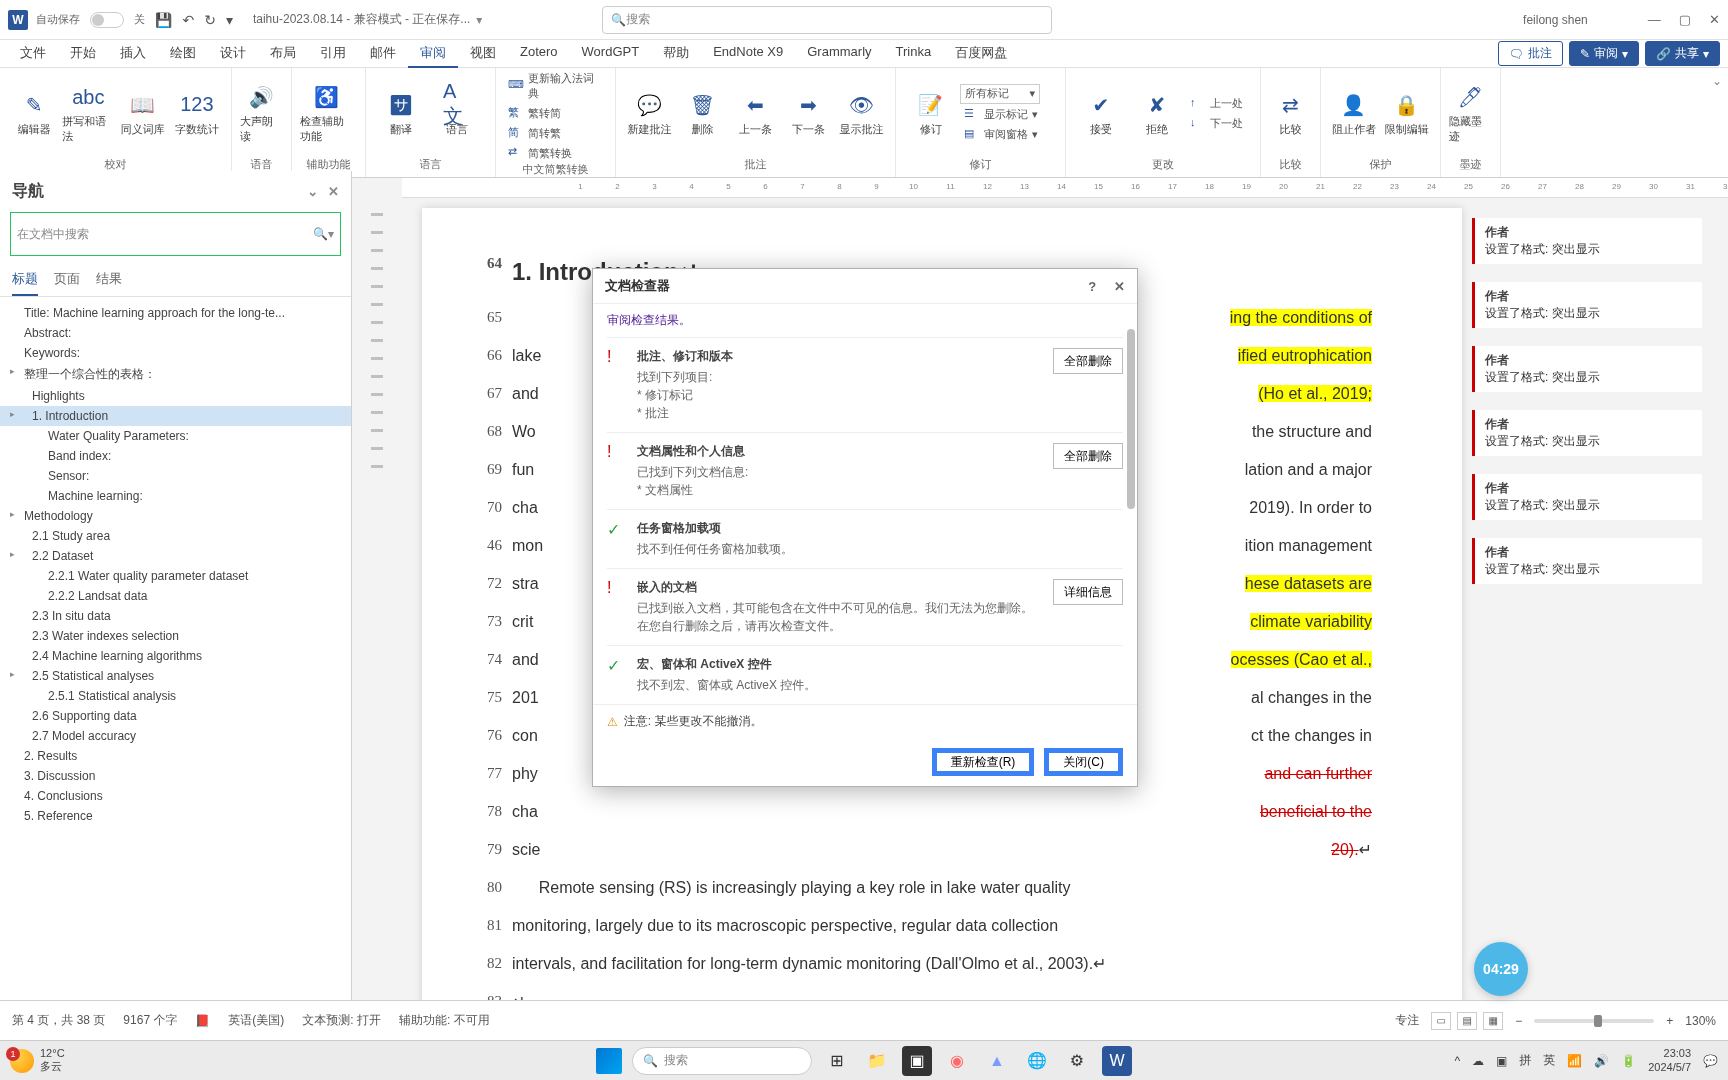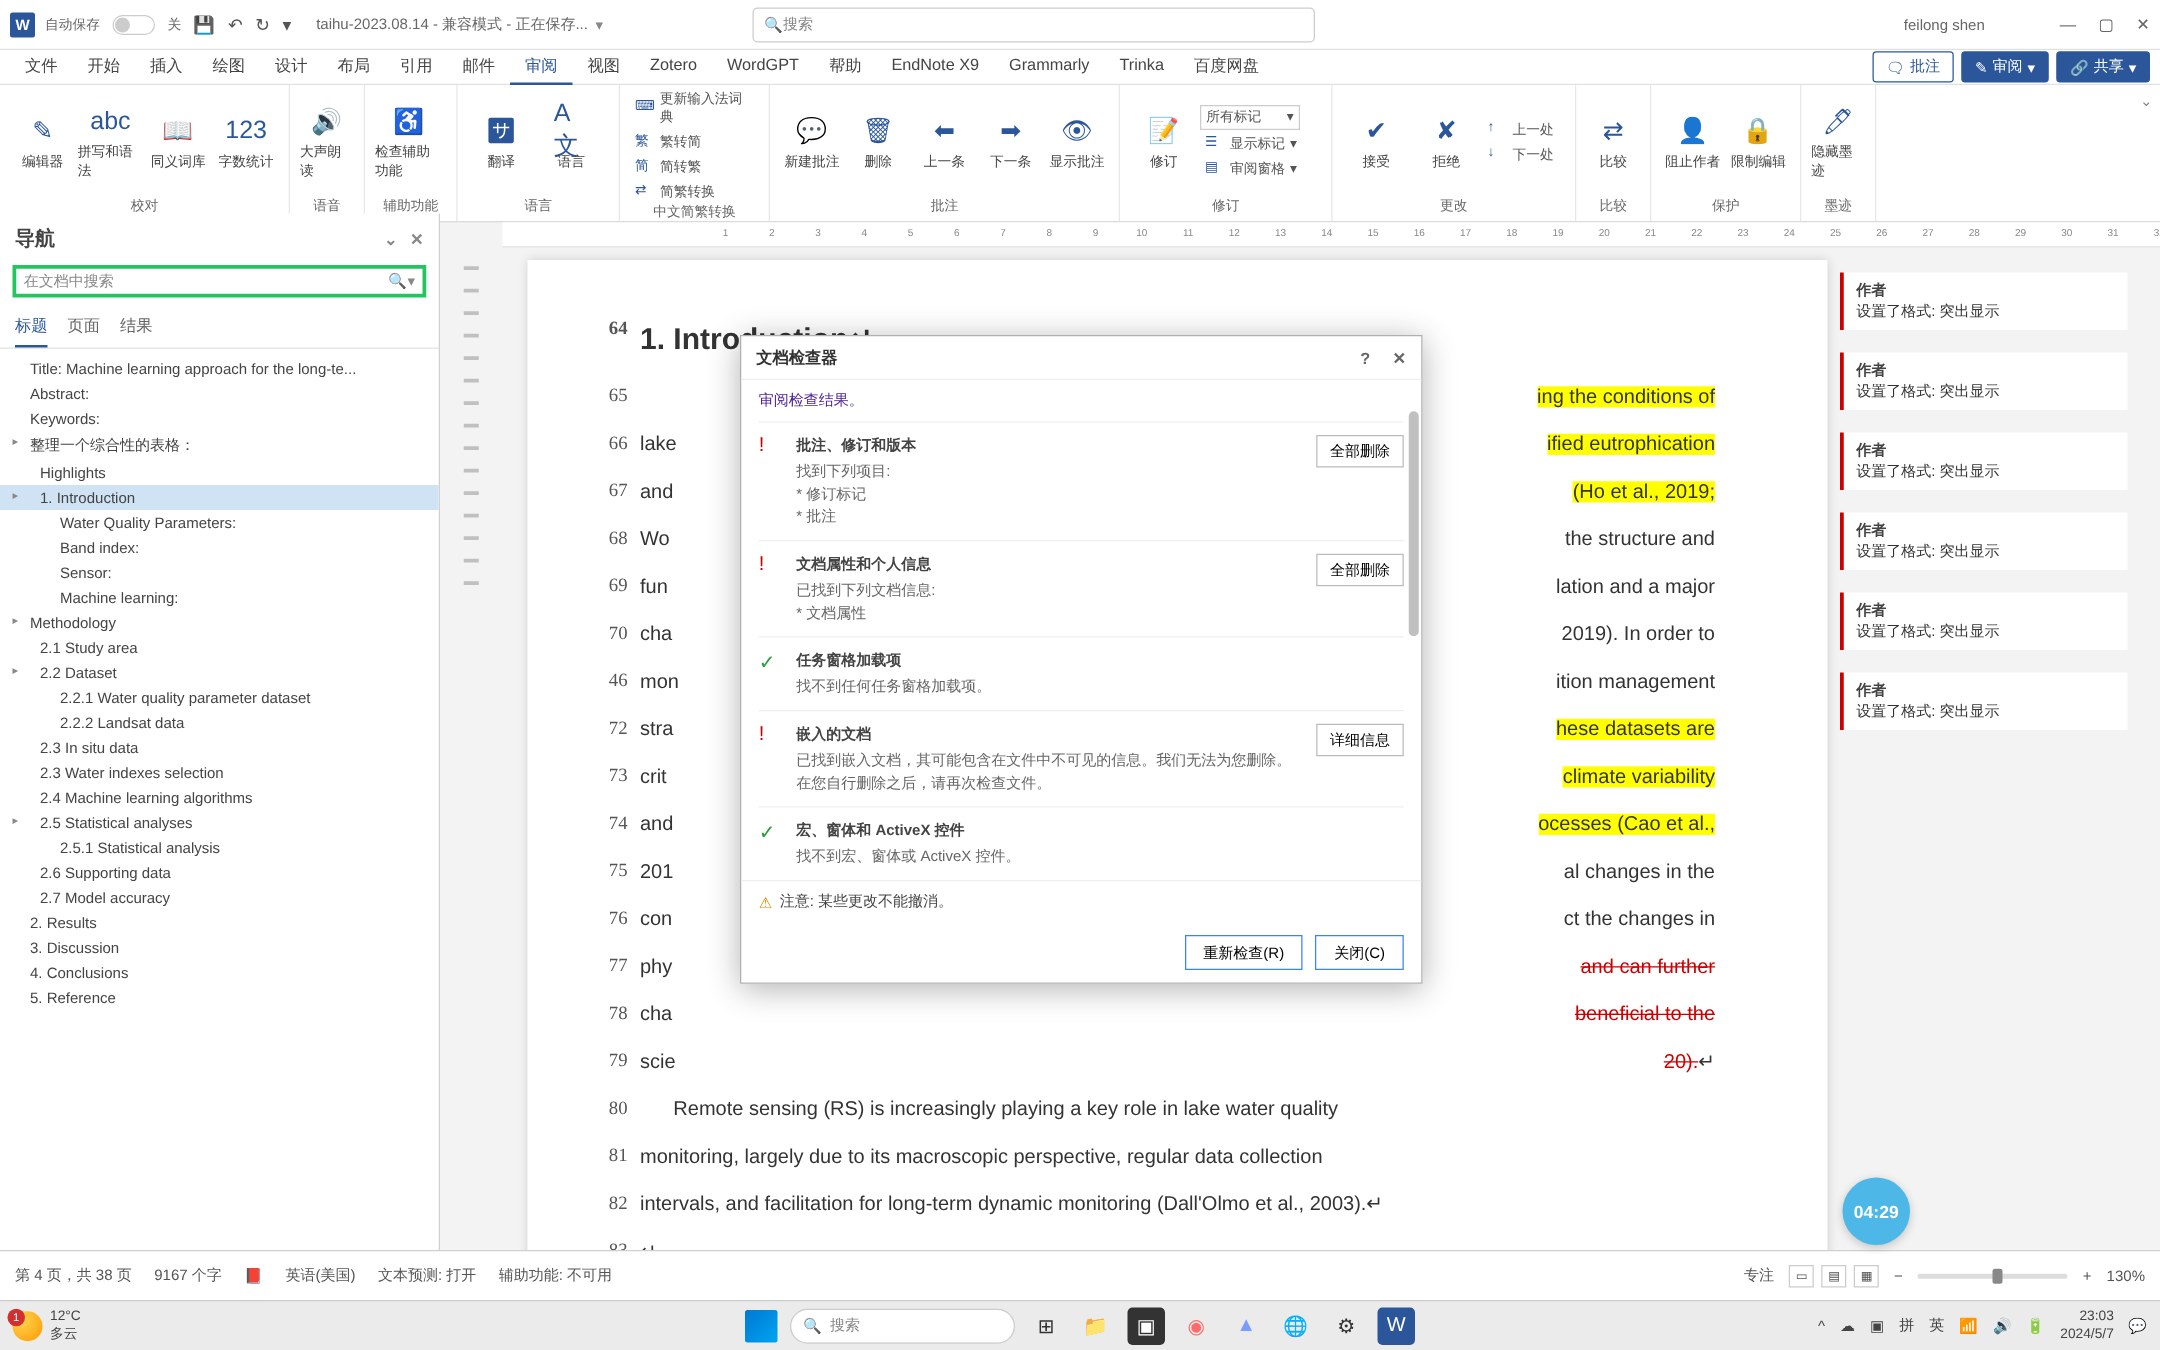--- a/index.html
+++ b/index.html
@@ -37,21 +37,21 @@
 .bigbtn .ic{width:28px;height:28px;display:flex;align-items:center;justify-content:center;color:#2b579a;font-size:20px}
 .smallcol{display:flex;flex-direction:column;gap:2px;font-size:11px;color:#555}
 .smallcol .row{display:flex;align-items:center;gap:4px;padding:1px 4px;cursor:pointer}
 .smallcol .row .ic{width:16px;height:16px;color:#2b579a}
 .combo{width:80px;height:20px;border:1px solid #ccc;font-size:11px;padding:0 4px;display:flex;align-items:center;justify-content:space-between}
 
 
 .navpane{position:absolute;left:0;top:171px;width:352px;bottom:40px;background:#fff;border-right:1px solid #d0d0d0;display:flex;flex-direction:column}
 .navpane .nav-header{display:flex;align-items:center;padding:10px 12px;font-size:16px;font-weight:600;color:#444}
 .navpane .nav-header .ctrls{margin-left:auto;display:flex;gap:10px;color:#888;font-size:13px}
-.navpane .nav-search{margin:0 10px 8px;height:26px;border:3px solid #22c55e;display:flex;align-items:center;padding:0 6px;color:#888;font-size:12px}
+.navpane .nav-search{margin:0 10px 8px;height:44px;border:1px solid #22c55e;display:flex;align-items:center;padding:0 6px;color:#888;font-size:12px}
 .navpane .nav-search span:last-child{margin-left:auto}
 .navpane .nav-tabs{display:flex;padding:0 12px;border-bottom:1px solid #e1e1e1;gap:16px}
 .navpane .nav-tabs .ntab{padding:6px 0;font-size:13px;color:#666;cursor:pointer}
 .navpane .nav-tabs .ntab.active{color:#2b579a;border-bottom:2px solid #2b579a}
 .outline{flex:1;overflow:auto;padding:6px 0}
 .outline .item{padding:3px 8px 3px 24px;font-size:12px;color:#444;cursor:pointer;white-space:nowrap;overflow:hidden;text-overflow:ellipsis;position:relative}
 .outline .item .tw{position:absolute;left:10px;color:#888;font-size:9px}
 .outline .item.l1{padding-left:32px}
 .outline .item.l2{padding-left:48px}
 .outline .item.sel{background:#d0e3f5}
@@ -87,21 +87,21 @@
 .dlg-sec .icon{width:20px;font-size:16px;flex-shrink:0}
 .dlg-sec .icon.warn{color:#c00}
 .dlg-sec .icon.ok{color:#2e9e3f}
 .dlg-sec .text{flex:1;font-size:12px;color:#444}
 .dlg-sec .text .t{font-weight:600;margin-bottom:3px}
 .dlg-sec .text .d{color:#666;line-height:1.5}
 .dlg-sec .btn{height:26px;padding:0 10px;border:1px solid #bbb;background:#fff;font-size:12px;cursor:pointer;align-self:flex-start}
 .dialog .dlg-note{padding:8px 14px;font-size:12px;color:#444;display:flex;align-items:center;gap:6px;border-top:1px solid #eee}
 .dialog .dlg-note .wic{color:#d98b00}
 .dialog .dlg-foot{padding:10px 14px;display:flex;justify-content:flex-end;gap:10px}
-.dialog .dlg-foot .btn{height:28px;padding:0 14px;border:1px solid #3b82f6;background:#fff;font-size:12px;cursor:pointer}
+.dialog .dlg-foot .btn{height:28px;padding:0 14px;border:5px solid #3b82f6;background:#fff;font-size:12px;cursor:pointer}
 .scroll-thumb{position:absolute;right:2px;top:60px;width:8px;height:180px;background:#c0c0c0;border-radius:4px}
 
 
 .statusbar{position:absolute;left:0;right:0;bottom:0;height:40px;background:#fff;border-top:1px solid #d0d0d0;display:flex;align-items:center;padding:0 12px;font-size:12px;color:#555;gap:18px}
 .statusbar .right{margin-left:auto;display:flex;align-items:center;gap:12px}
 .zoom-slider{width:120px;height:4px;background:#ddd;position:relative;border-radius:2px}
 .zoom-slider::after{content:"";position:absolute;width:8px;height:12px;background:#888;left:50%;top:-4px;border-radius:2px}
 .view-btns{display:flex;gap:6px}
 .view-btns span{width:20px;height:18px;border:1px solid #ccc;display:flex;align-items:center;justify-content:center;font-size:10px}
 

